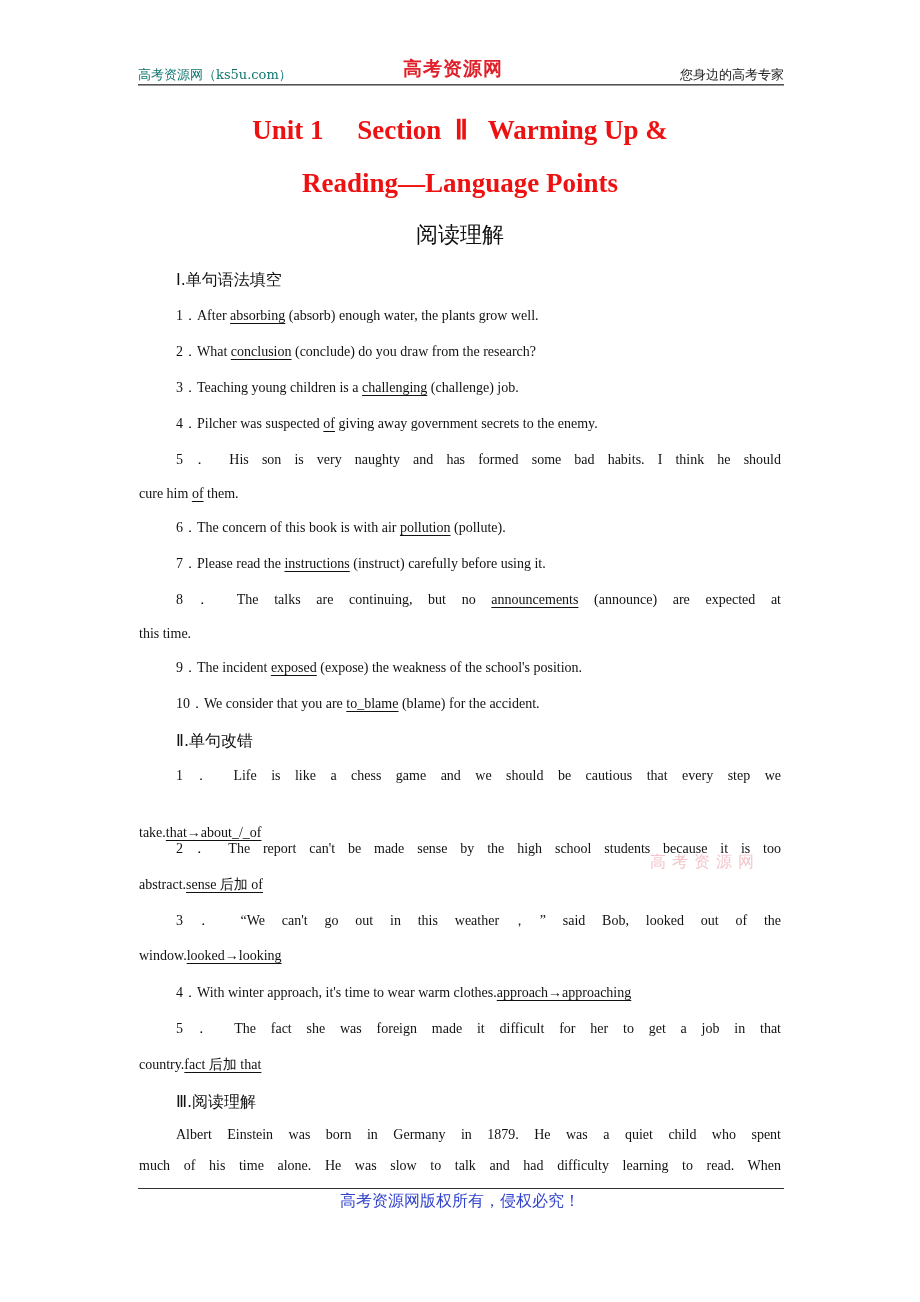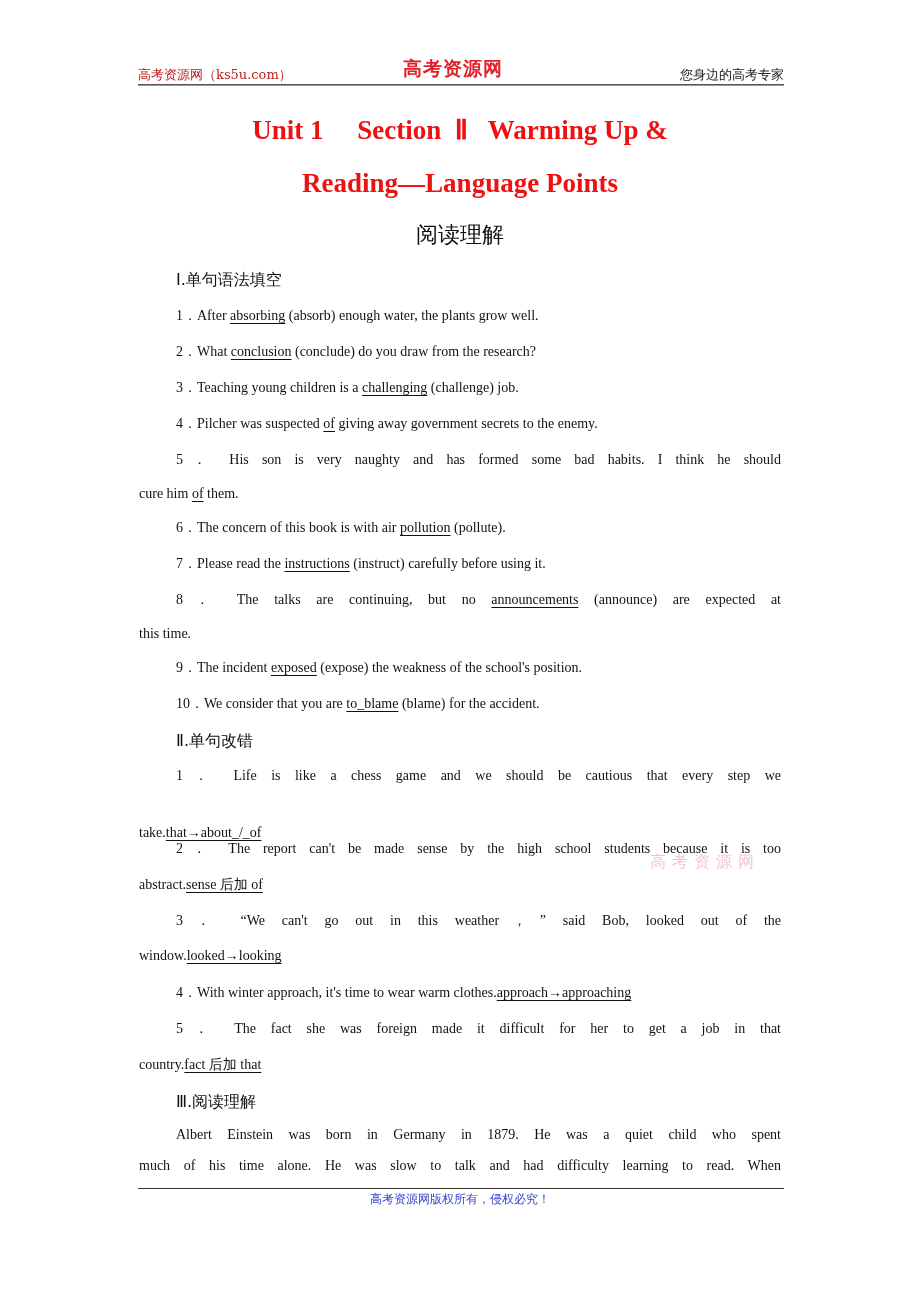--- a/index.html
+++ b/index.html
@@ -20,21 +20,21 @@
       left: 138px;
       top: 56px;
       width: 646px;
       height: 30px;
     }
     .header-left {
       position: absolute;
       left: 0;
       top: 10px;
       font-size: 13px;
-      color: #b91c1c;
+      color: #0f766e;
       font-family: "DejaVu Serif", "Liberation Serif", serif;
     }
     .header-logo {
       position: absolute;
       left: 265px;
       top: 0px;
       font-size: 19px;
       color: #e0202a;
       font-weight: bold;
       letter-spacing: 1px;
@@ -121,21 +121,21 @@
       width: 646px;
       height: 0;
       border-top: 1px solid #333;
     }
     .footer-text {
       position: absolute;
       left: 0;
       width: 920px;
       top: 1191px;
       text-align: center;
-      font-size: 12px;
+      font-size: 16px;
       color: #3344cc;
       font-family: "DejaVu Serif", serif;
     }
   </style>
 </head>
 <body>
 
 <div class="header">
   <span class="header-left">高考资源网（ks5u.com）</span>
   <span class="header-logo">高考资源网</span>

